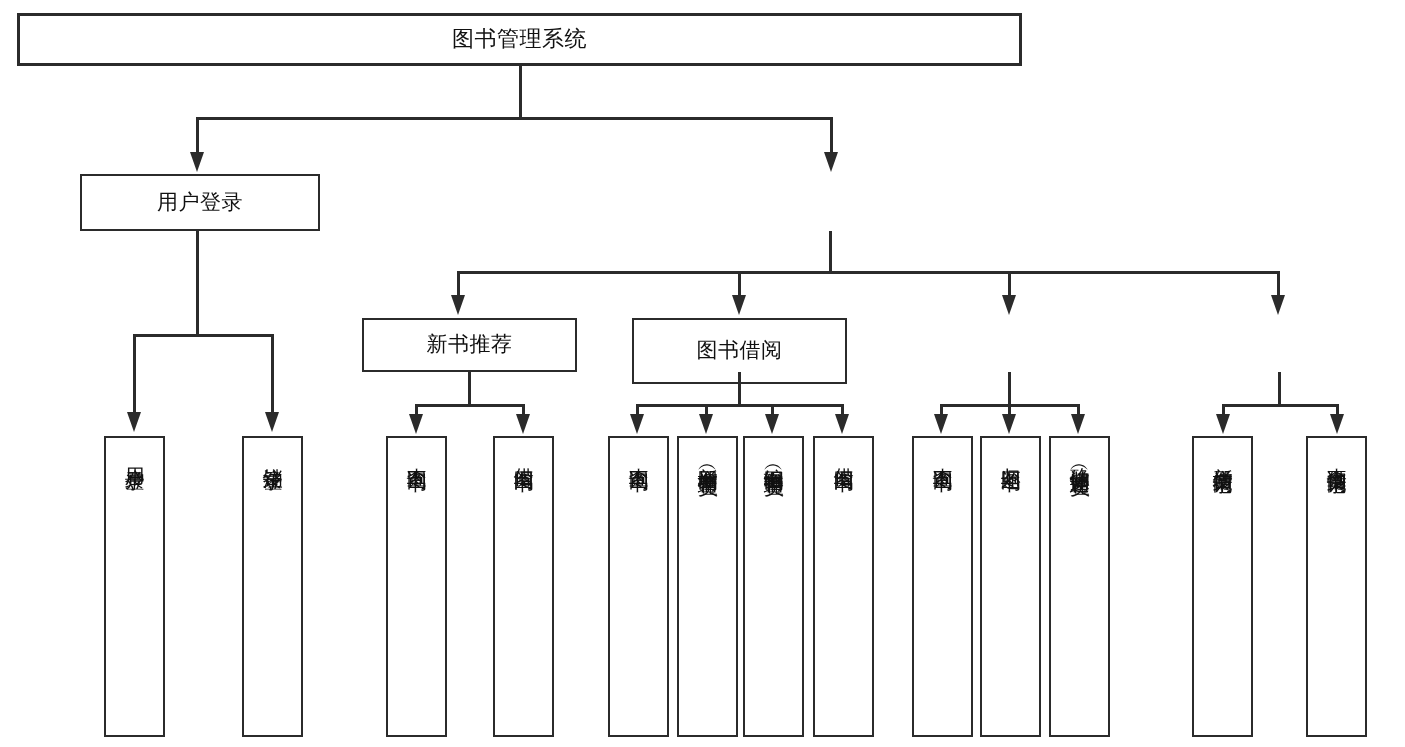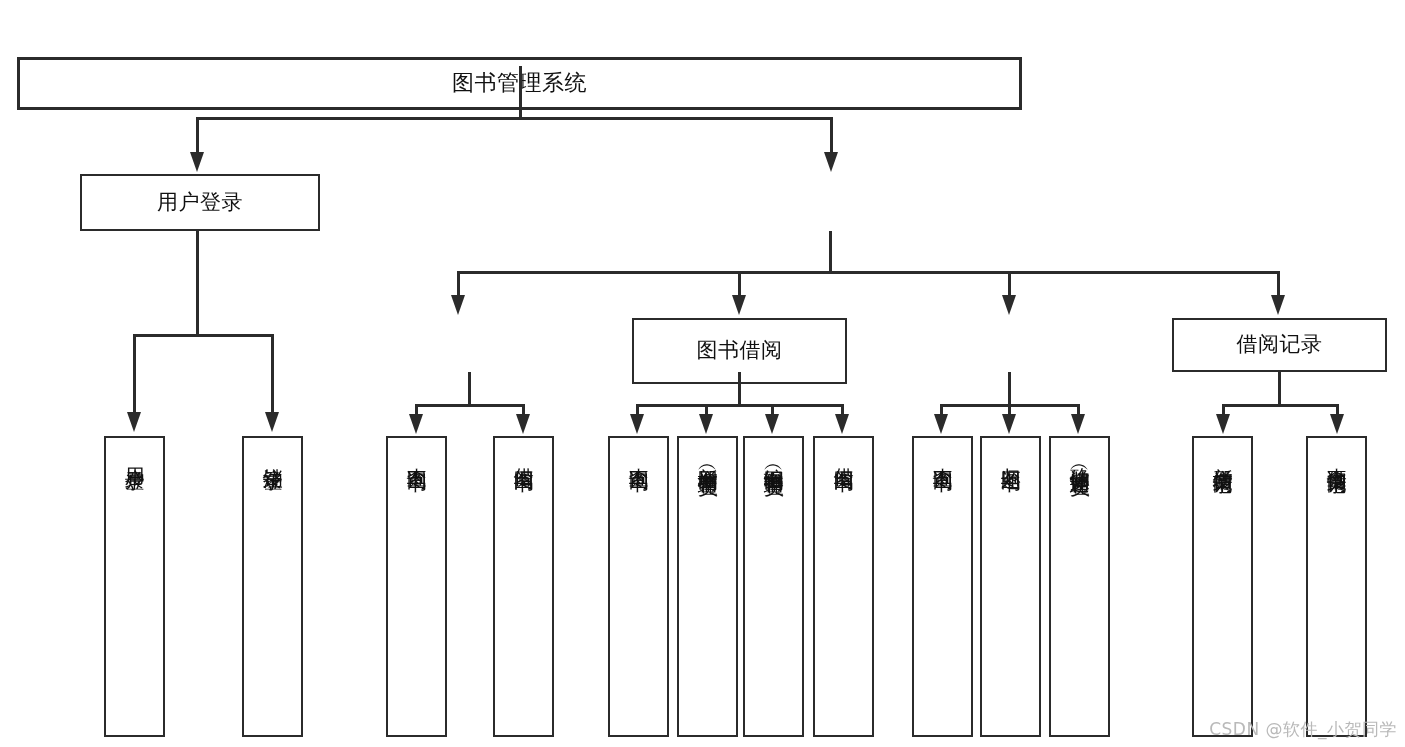--- a/index.html
+++ b/index.html
@@ -32,21 +32,20 @@
   .node-label {
     font-size: 21px;
     line-height: 1.1;
     letter-spacing: 0.5px;
     white-space: nowrap;
     color: #111111;
   }
   
   .node.root {
     border-width: 3px;
-    margin-top: 44px;
   }
   .node.root .node-label {
     font-size: 22px;
   }
   
   .node.leaf {
     align-items: flex-start;
     justify-content: center;
     padding-top: 14px;
   }
@@ -123,25 +122,25 @@
   <div class="hline" style="left:457px; top:271px; width:822px;"></div>
   <div class="vline" style="left:457px; top:271px; height:26px;"></div>
   <div class="arrow" style="left:451px; top:295px;"></div>
   <div class="vline" style="left:738px; top:271px; height:26px;"></div>
   <div class="arrow" style="left:732px; top:295px;"></div>
   <div class="vline" style="left:1008px; top:271px; height:26px;"></div>
   <div class="arrow" style="left:1002px; top:295px;"></div>
   <div class="vline" style="left:1277px; top:271px; height:26px;"></div>
   <div class="arrow" style="left:1271px; top:295px;"></div>
 
+  <div class="node" style="left:362px; top:318px; width:215px; height:54px;">
+    <span class="node-label">新书推荐</span>
+  </div>
   <div class="node" style="left:632px; top:318px; width:215px; height:66px;">
     <span class="node-label">图书借阅</span>
-  </div>
-  <div class="node" style="left:1172px; top:318px; width:215px; height:54px;">
-    <span class="node-label">借阅记录</span>
   </div>
 
   <div class="vline" style="left:468px; top:372px; height:34px;"></div>
   <div class="hline" style="left:415px; top:404px; width:110px;"></div>
   <div class="vline" style="left:415px; top:404px; height:12px;"></div>
   <div class="arrow" style="left:409px; top:414px;"></div>
   <div class="vline" style="left:522px; top:404px; height:12px;"></div>
   <div class="arrow" style="left:516px; top:414px;"></div>
 
   <div class="vline" style="left:738px; top:372px; height:34px;"></div>
@@ -208,15 +207,14 @@
     <span class="node-label">确认归还（管理员）</span>
   </div>
 
   <div class="node leaf" style="left:1192px; top:436px; width:61px; height:301px;">
     <span class="node-label">新增借阅记录</span>
   </div>
   <div class="node leaf" style="left:1306px; top:436px; width:61px; height:301px;">
     <span class="node-label">查询借阅记录</span>
   </div>
 
-  <div id="watermark">CSDN @软件_小贺同学</div>
 
 </div>
 
 </body></html>

